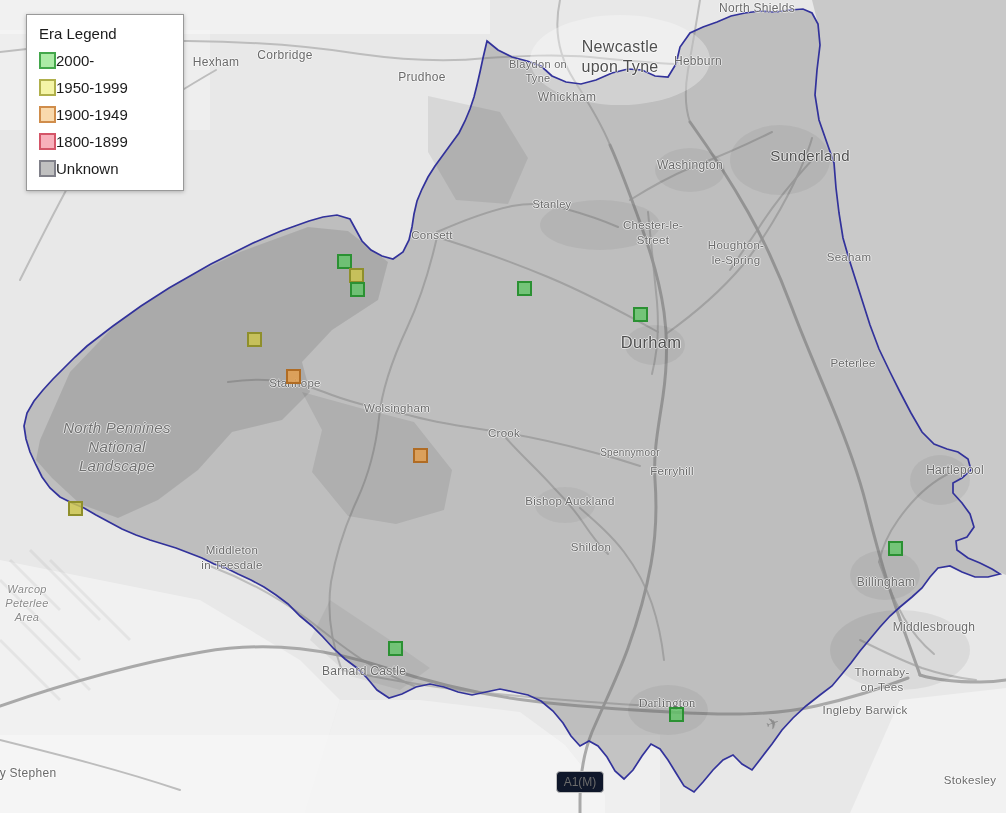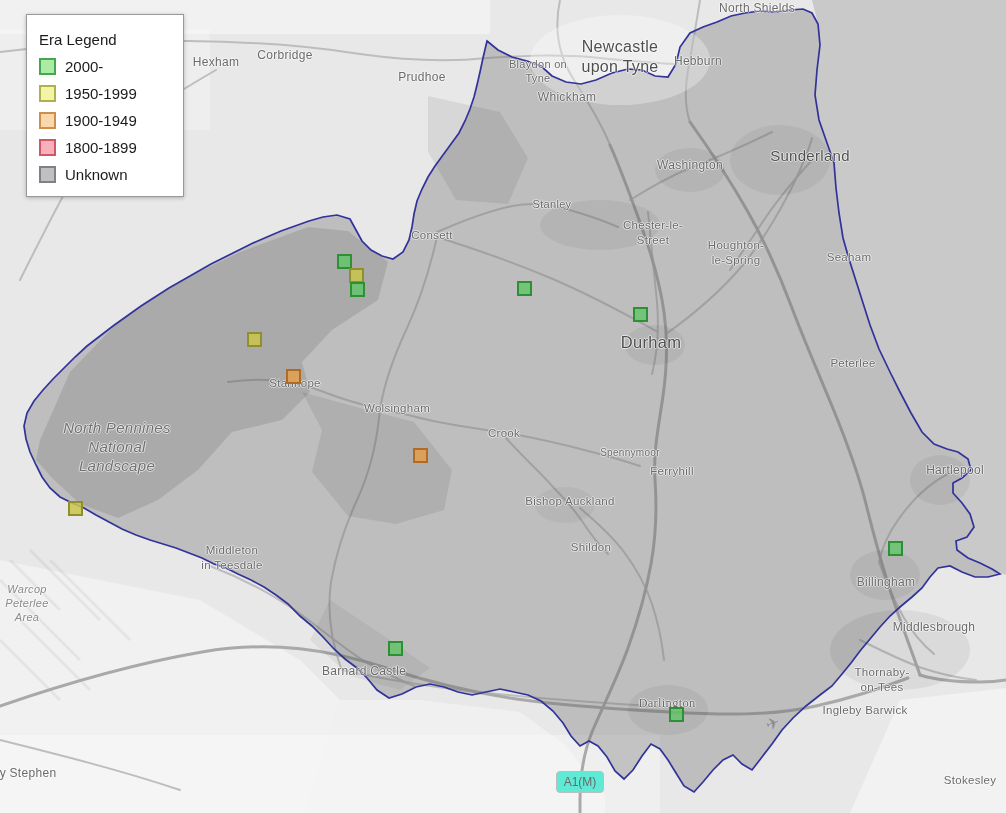--- a/index.html
+++ b/index.html
@@ -19,29 +19,29 @@
     z-index:10;
   }
   .map-label span { display:block; }
   .marker {
     position:absolute; width:15px; height:15px; box-sizing:border-box;
     border:2px solid; z-index:20;
   }
   .legend {
     position:absolute; left:26px; top:14px; width:132px; z-index:40;
     background:#ffffff; border:1px solid #999;
-    box-shadow:0 1px 4px rgba(0,0,0,.25); padding:16px 12px 13px;
+    box-shadow:0 1px 4px rgba(0,0,0,.25); padding:10px 12px 13px;
   }
   .legend-title { font-size:15px; color:#1b1b1b; }
-  .legend-row { display:flex; align-items:center; gap:9px; margin-top:10px; }
+  .legend-row { display:flex; align-items:center; margin-top:10px; }
   .legend-swatch { width:13px; height:13px; border:2px solid; flex:0 0 auto; }
   .legend-label { font-size:15px; color:#1b1b1b; }
   .road-shield {
     position:absolute; left:556px; top:771px; width:46px; height:20px; z-index:15;
-    background:#5eead4; border:1px solid #bdbdbd; border-radius:4px;
+    background:#0f172a; border:1px solid #bdbdbd; border-radius:4px;
     display:flex; align-items:center; justify-content:center;
     font-size:12px; color:#6b6b6b;
   }
   .airport {
     position:absolute; left:766px; top:714px; z-index:12;
     font-size:16px; color:#8d8d8d; transform:rotate(-20deg);
   }
 </style>
 </head>
 <body>

